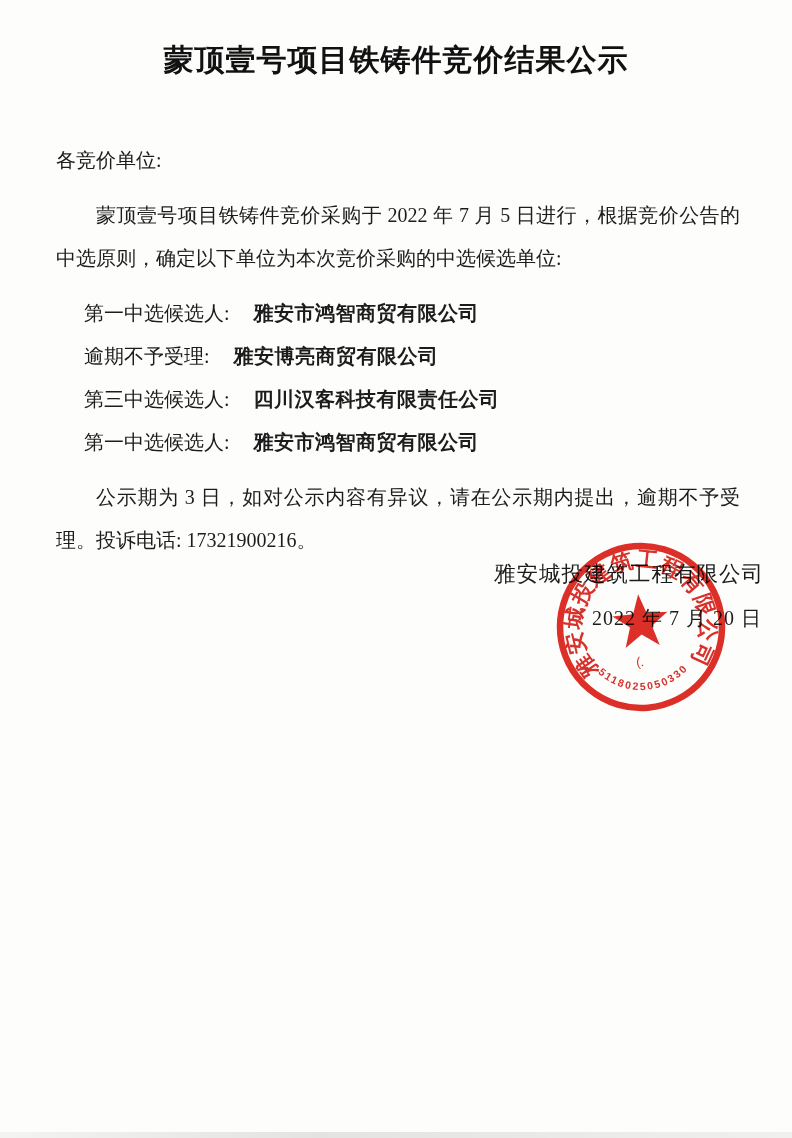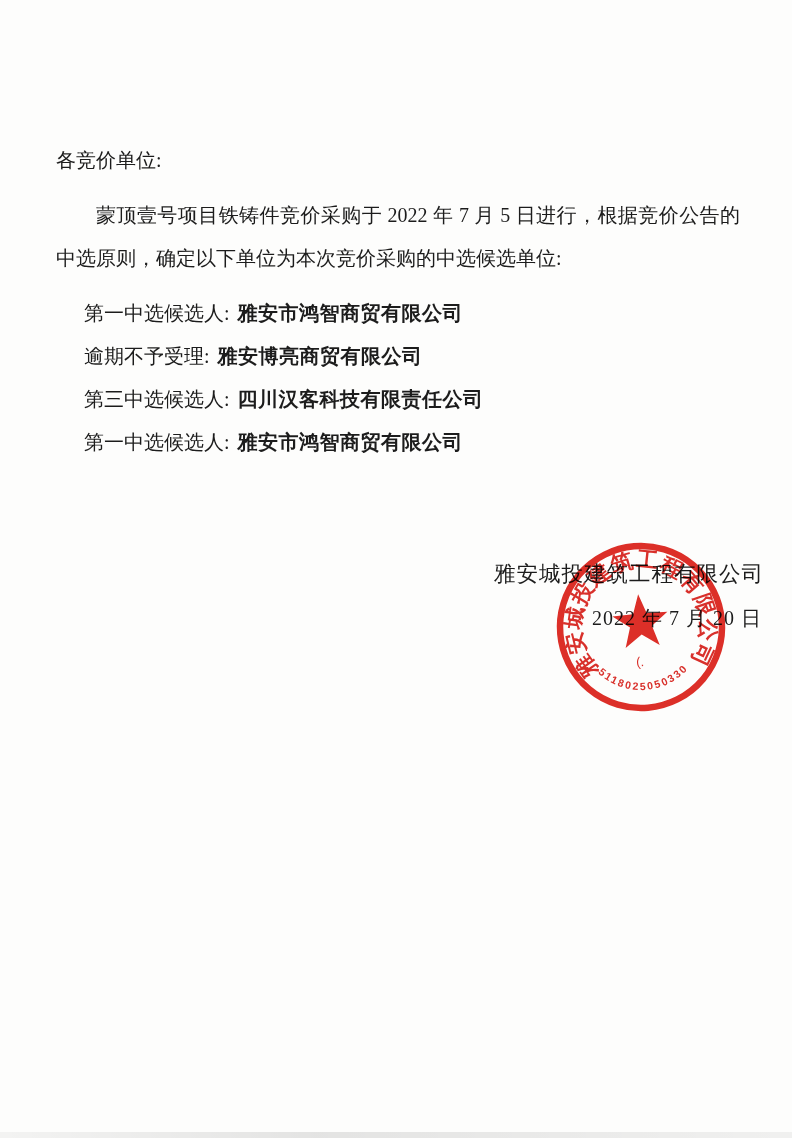--- a/index.html
+++ b/index.html
@@ -38,21 +38,21 @@
     font-size: 20px;
     line-height: 43px;
     text-align: justify;
   }
   .content p { margin: 12px; }
   .indent { text-indent: 2em; }
   .candidate { text-indent: 2em; white-space: nowrap; }
   .candidate .company {
     font-family: "Liberation Sans", sans-serif;
     font-weight: 600;
-    margin-left: 8px;
+    margin-left: 24px;
     letter-spacing: 0.5px;
   }
   .signature {
     position: absolute;
     top: 552px;
     right: 28px;
     text-align: right;
     line-height: 44px;
   }
   .signature .sig-company {
@@ -85,38 +85,40 @@
     width: 100%;
     height: 6px;
     background: linear-gradient(to right, rgba(0,0,0,0.04), rgba(0,0,0,0.10) 40%, rgba(0,0,0,0.05));
   }
 </style>
 </head>
 <body>
 
 <div class="page">
 
+  <h1 class="doc-title">蒙顶壹号项目铁铸件竞价结果公示</h1>
 
   <div class="content">
     <p>各竞价单位:</p>
     <p class="indent">蒙顶壹号项目铁铸件竞价采购于 2022 年 7 月 5 日进行，根据竞价公告的中选原则，确定以下单位为本次竞价采购的中选候选单位:</p>
 
     <div class="candidate">
       <span>第一中选候选人:</span><span class="company">雅安市鸿智商贸有限公司</span>
     </div>
     <div class="candidate">
       <span>逾期不予受理:</span><span class="company">雅安博亮商贸有限公司</span>
     </div>
     <div class="candidate">
       <span>第三中选候选人:</span><span class="company">四川汉客科技有限责任公司</span>
     </div>
     <div class="candidate">
       <span>第一中选候选人:</span><span class="company">雅安市鸿智商贸有限公司</span>
     </div>
 
+    <p class="indent">公示期为 3 日，如对公示内容有异议，请在公示期内提出，逾期不予受理。投诉电话: 17321900216。</p>
   </div>
 
   <div class="signature">
     <div class="sig-company">雅安城投建筑工程有限公司</div>
     <div class="sig-date">2022 年 7 月 20 日</div>
   </div>
 
   <svg class="stamp" viewBox="0 0 176 176" aria-hidden="true">
 
     <circle cx="88" cy="88" r="81" fill="none" stroke="#dc1f17" stroke-width="6.5"></circle>

